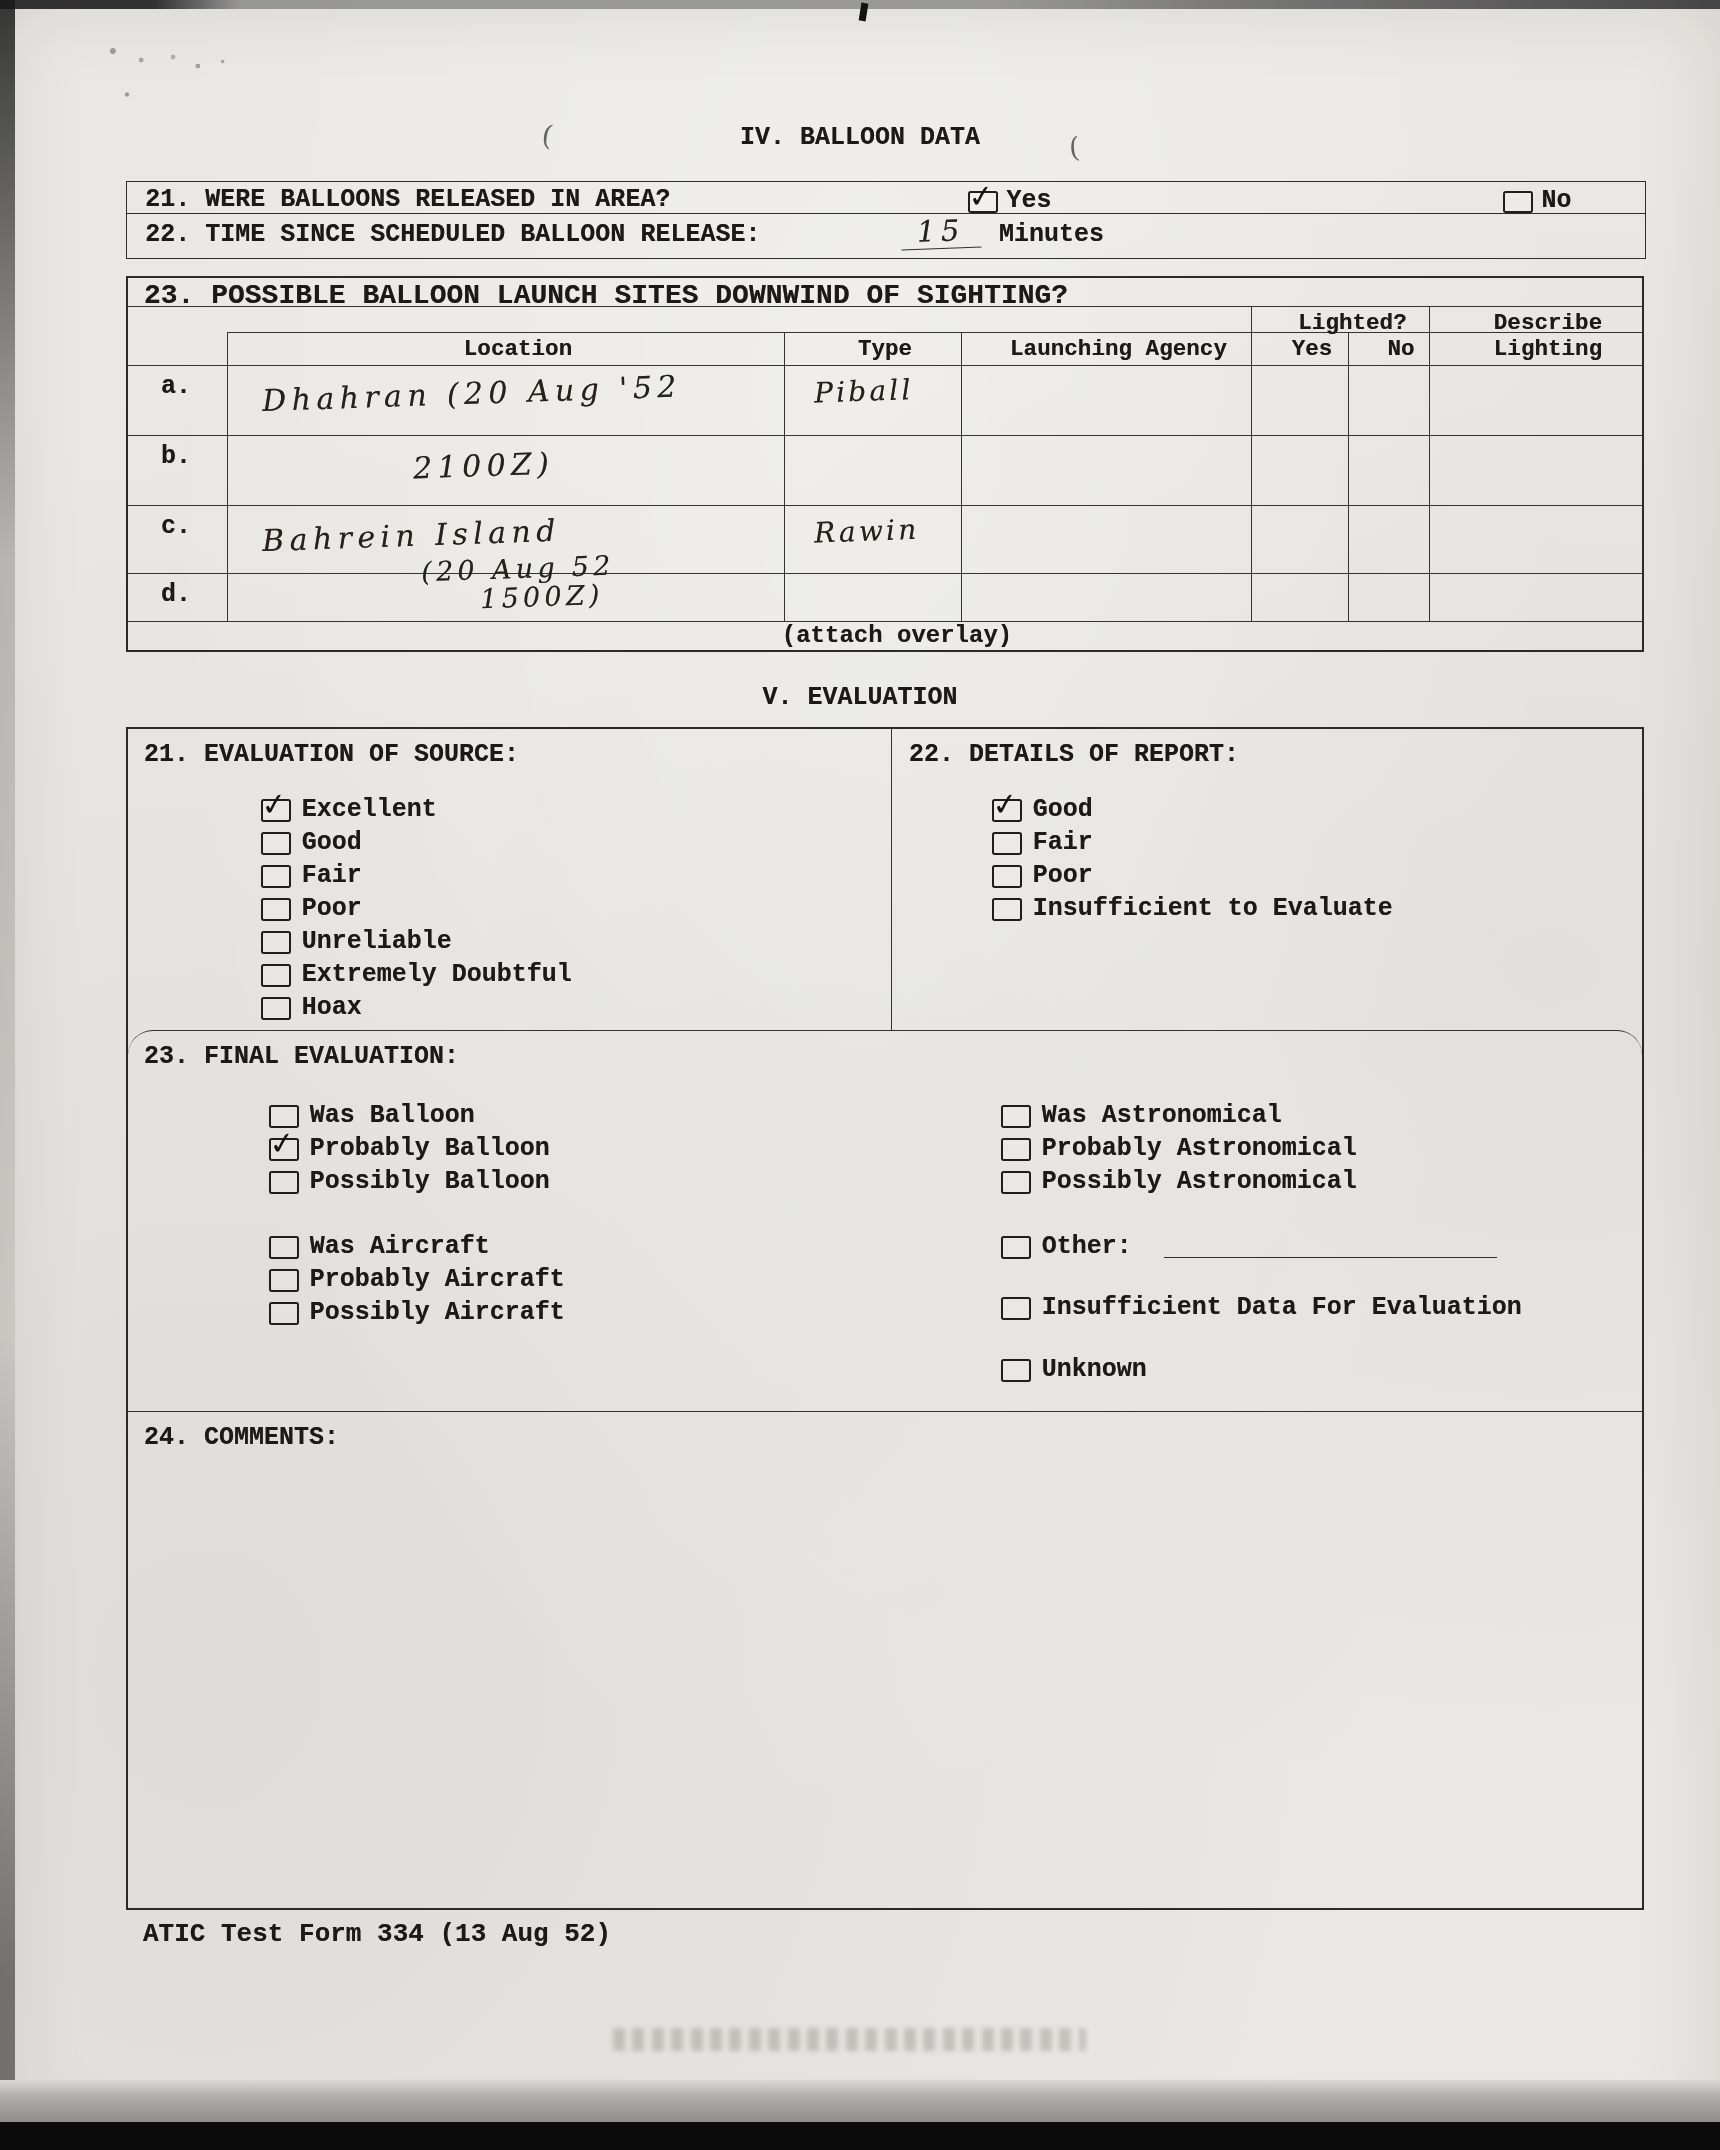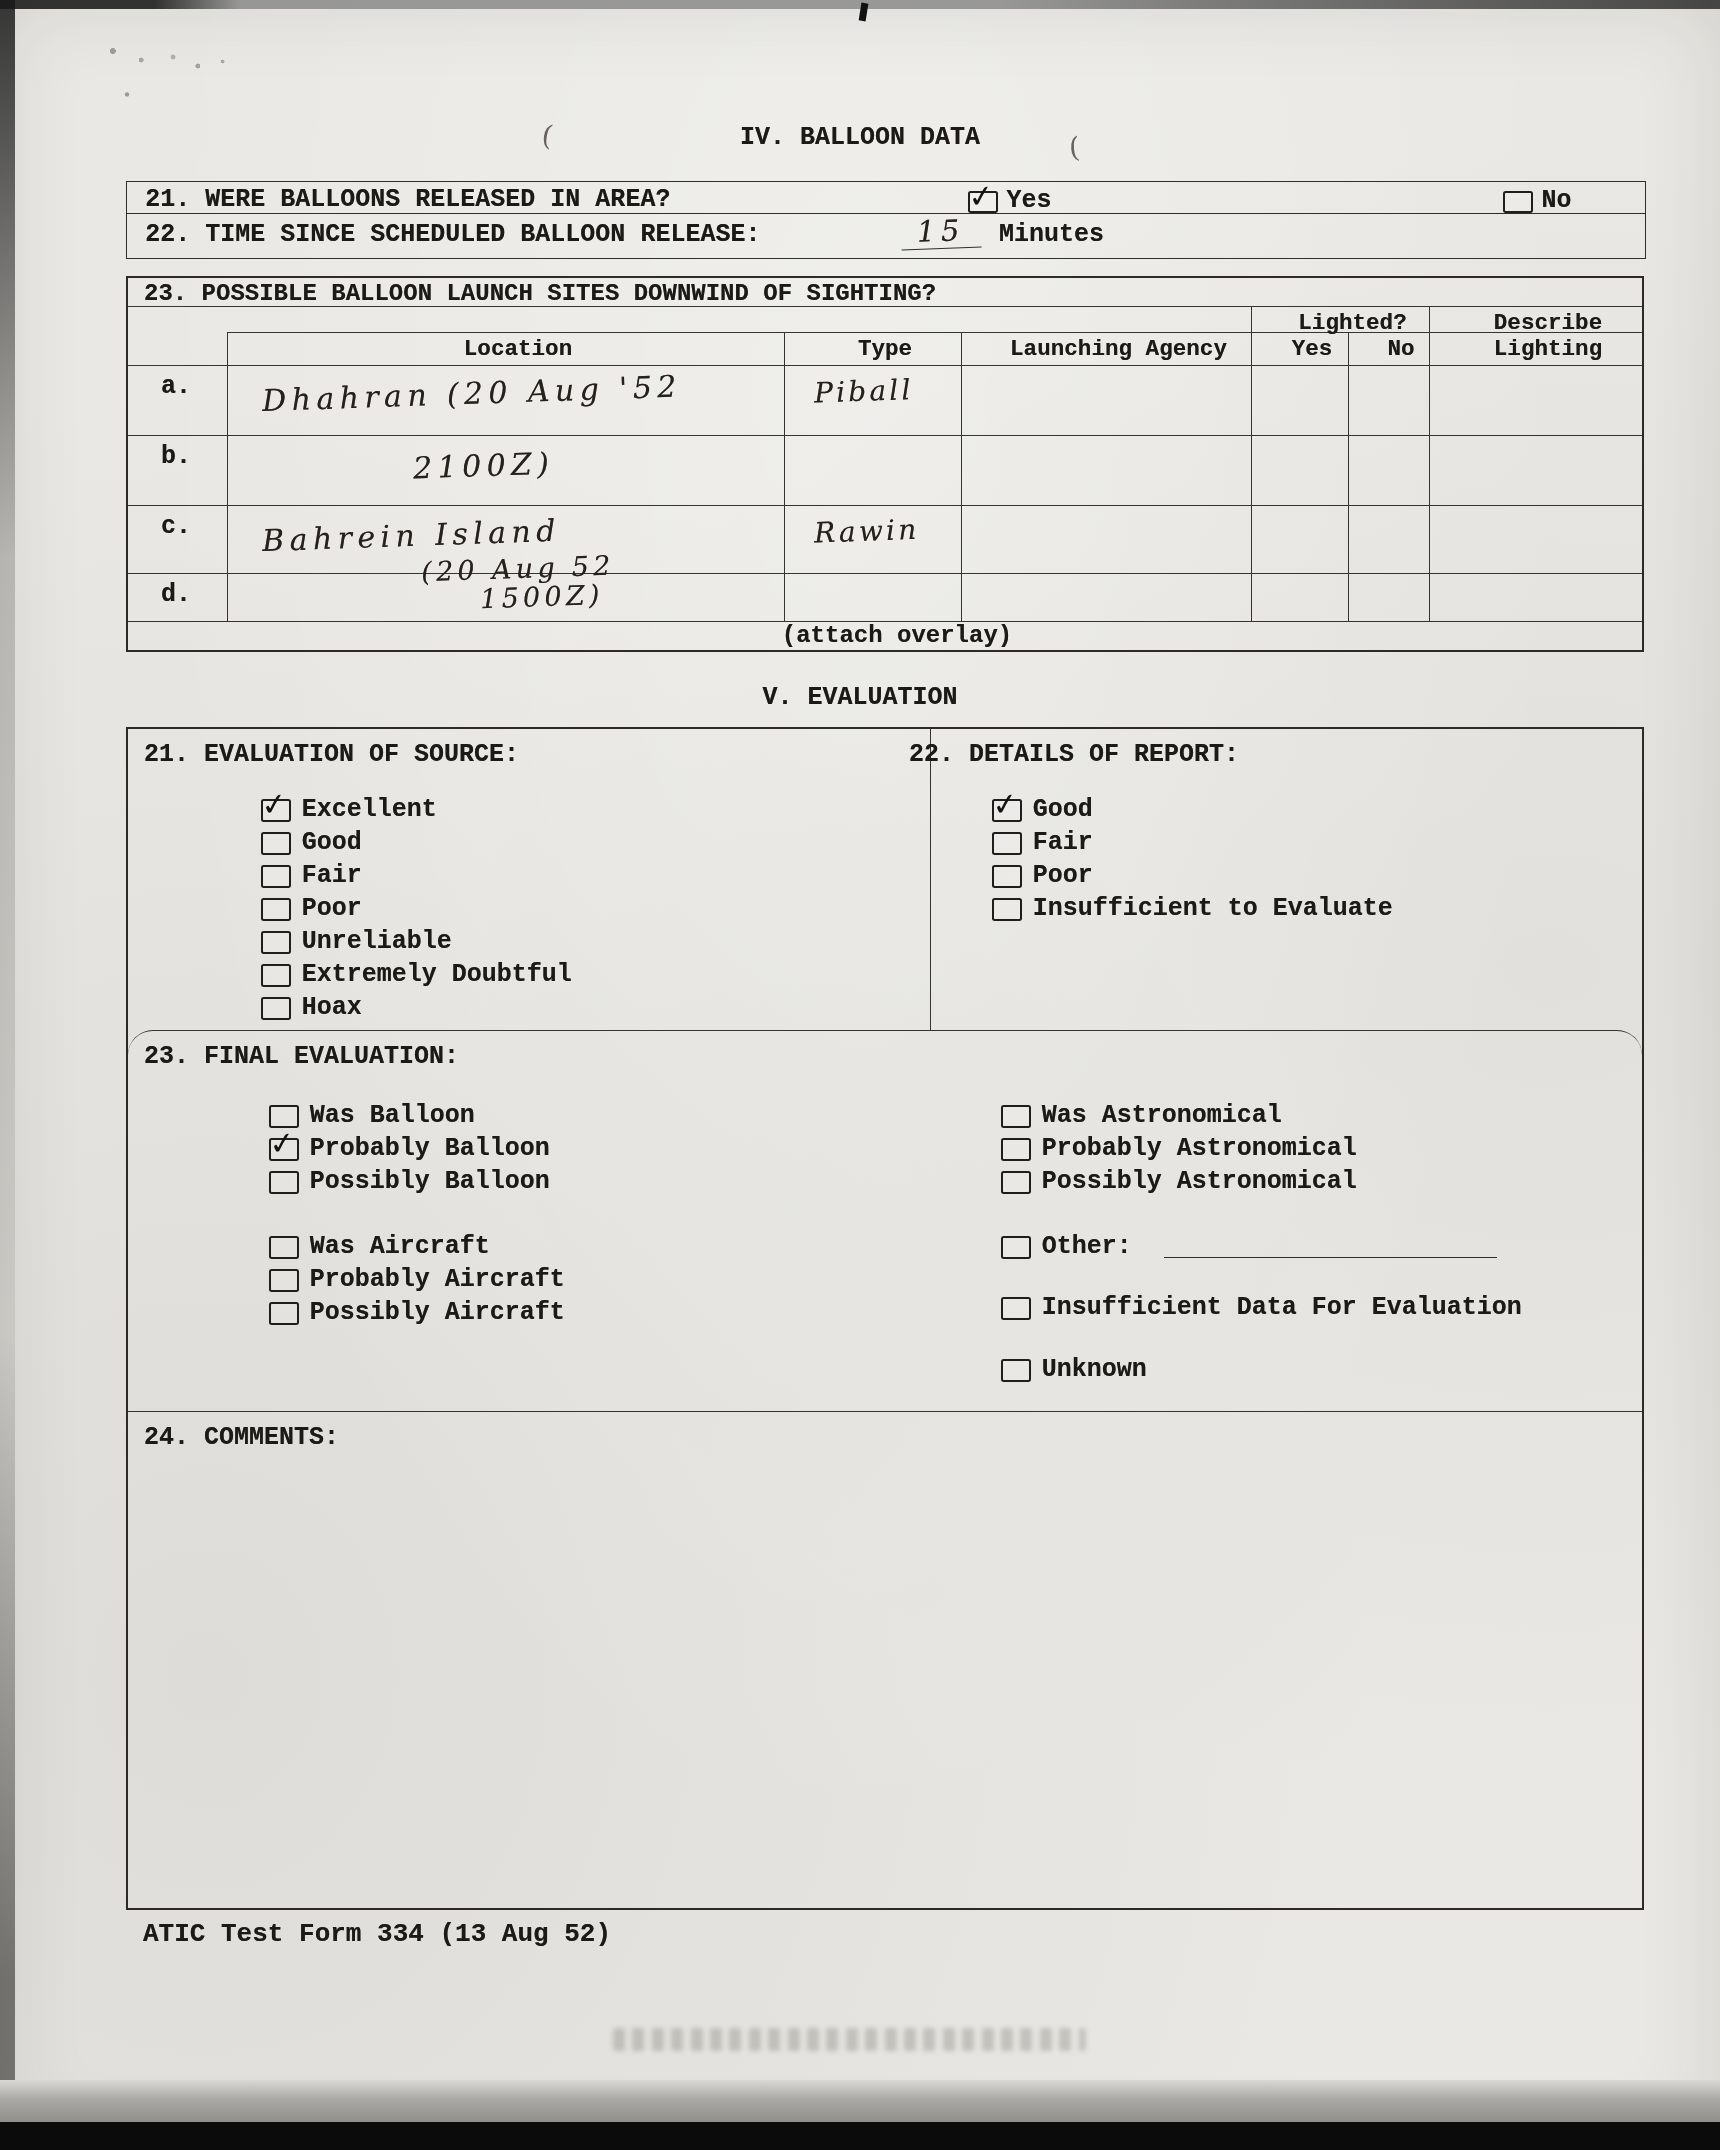--- a/index.html
+++ b/index.html
@@ -60,21 +60,21 @@
   
   .row21{position:absolute;left:126px;top:181px;width:1518px;height:31px;border:1.6px solid rgba(28,26,20,.9);}
   .row21 .q-label{position:absolute;left:18.3px;top:3.8px;}
   .row22{position:absolute;left:126px;top:213px;width:1518px;height:45px;border:1.6px solid rgba(28,26,20,.9);border-top:none;}
   .row22 .q-label{position:absolute;left:18.3px;top:7.5px;}
   .minutes-wrap{position:absolute;left:774px;top:1.1px;display:flex;align-items:baseline;gap:18.3px;}
   .hand-value{font-size:29px;border-bottom:1.6px solid rgba(28,26,20,.9);padding:0 16px 0 16px;}
 
   
   .box23{position:absolute;left:126px;top:276px;width:1518px;height:376px;border:2.2px solid rgba(28,26,20,.92);box-sizing:border-box;}
-  .box23 .q-label{position:absolute;left:16px;top:2.2px;font-size:24px;}
+  .box23 .q-label{position:absolute;left:16px;top:2.2px;font-size:28px;}
   .t-grid{position:absolute;top:28px;left:0;right:0;bottom:0;display:grid;
     grid-template-columns:99px 557px 177px 290px 97px 81px 1fr;
     grid-template-rows:26px 33px 70px 70px 68px 48px 1fr;}
   .cell{box-sizing:border-box;position:relative;padding-left:24px;}
   .bt{border-top:1.6px solid rgba(28,26,20,.88);}
   .bl{border-left:1.6px solid rgba(28,26,20,.88);}
   .th{font-size:22.6px;text-align:center;padding-top:4.3px;}
   .h1left{grid-column:1/5;}
   .span2{grid-column:5/7;}
   .letter-cell{padding:6.5px 0 0 33px;}
@@ -83,21 +83,21 @@
   .type-cell .hand{display:block;margin:7.5px 0 0 5.4px;letter-spacing:3.2px;font-size:28px;}
   .d-lines{margin-top:-19.4px;text-align:center;}
   .d-lines .hand{display:block;letter-spacing:4.3px;font-size:27px;line-height:1.04;margin:0;}
   .d-lines .l2{margin-left:48px;}
   .attach-cell{grid-column:1/8;text-align:center;}
   .attach-cell .typed{font-size:24px;}
 
   
   .evalbox{position:absolute;left:126px;top:727px;width:1518px;height:1183px;border:2.2px solid rgba(28,26,20,.92);box-sizing:border-box;}
   .eval-top{position:absolute;top:0;left:0;right:0;height:301px;}
-  .eval-left{position:absolute;left:0;top:0;bottom:0;width:763px;border-right:1.6px solid rgba(28,26,20,.88);padding-left:39px;}
+  .eval-left{position:absolute;left:0;top:0;bottom:0;width:763px;border-right:1.6px solid rgba(28,26,20,.88);}
   .eval-right{position:absolute;left:765px;top:0;right:0;bottom:0;}
   .sec-label{position:absolute;left:16px;top:12px;}
   .eval-final{position:absolute;top:301px;left:0;right:0;height:381px;border-top:1.6px solid rgba(28,26,20,.88);border-radius:25px;}
   .eval-comments{position:absolute;top:682px;left:0;right:0;bottom:0;border-top:1.6px solid rgba(28,26,20,.88);}
   .uline{display:inline-block;width:333px;height:20.4px;border-bottom:1.6px solid rgba(28,26,20,.9);margin-left:21.5px;}
 
   .footer{position:absolute;left:143px;top:1920px;font-size:26px;}
 </style>
 </head>
 <body>

